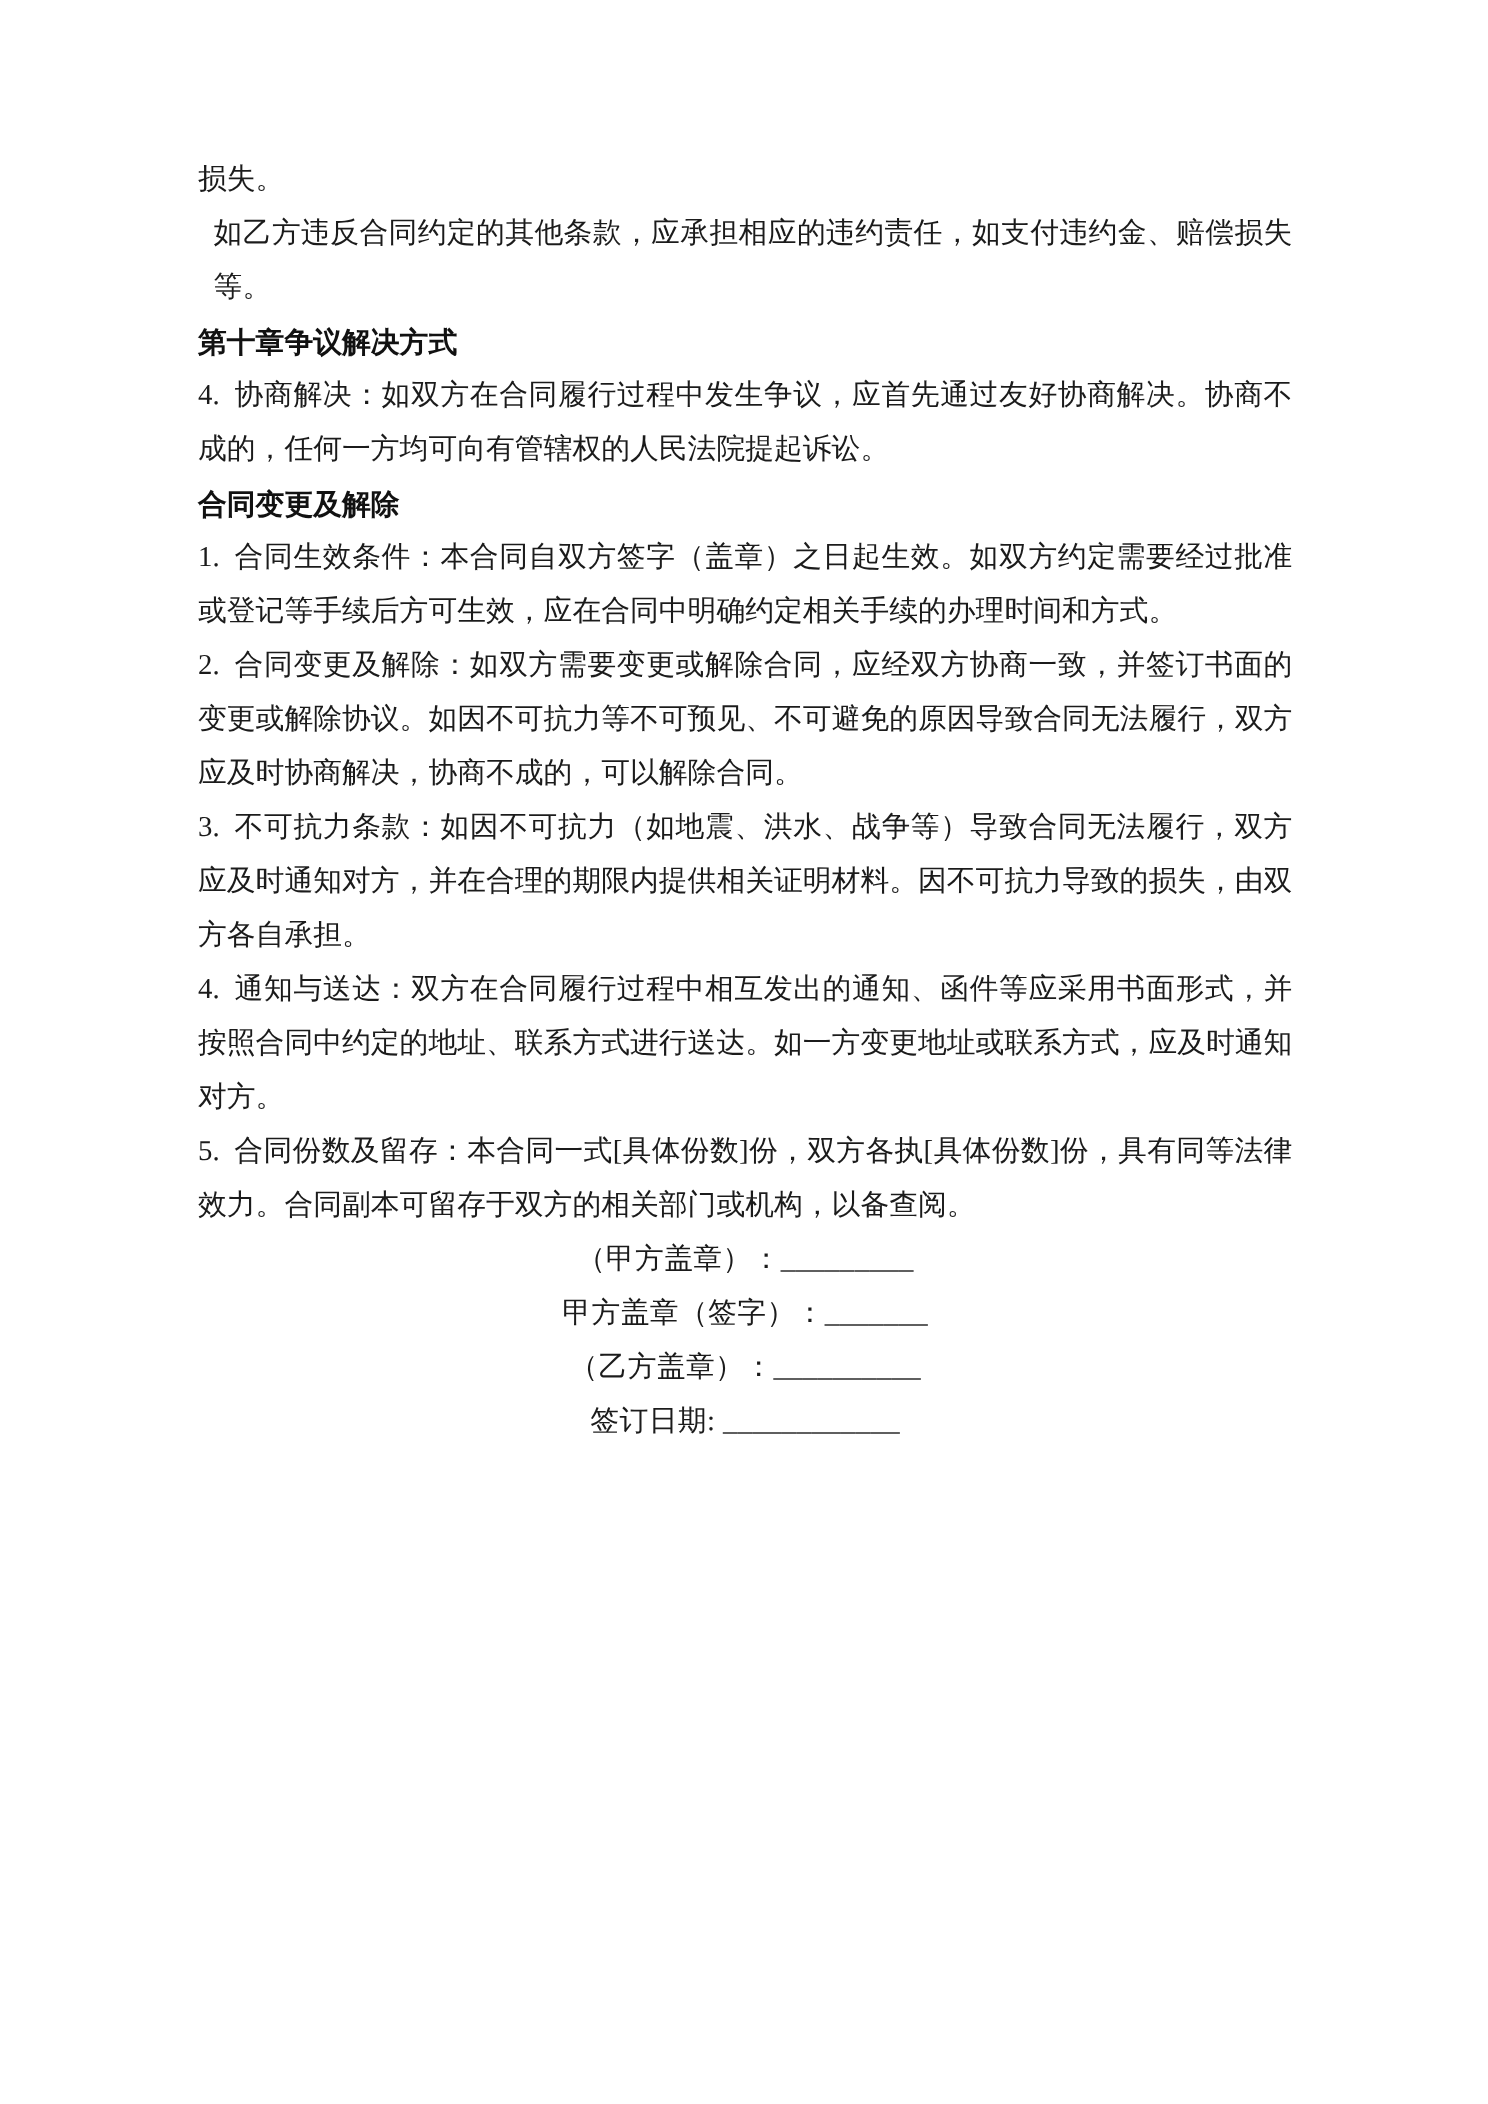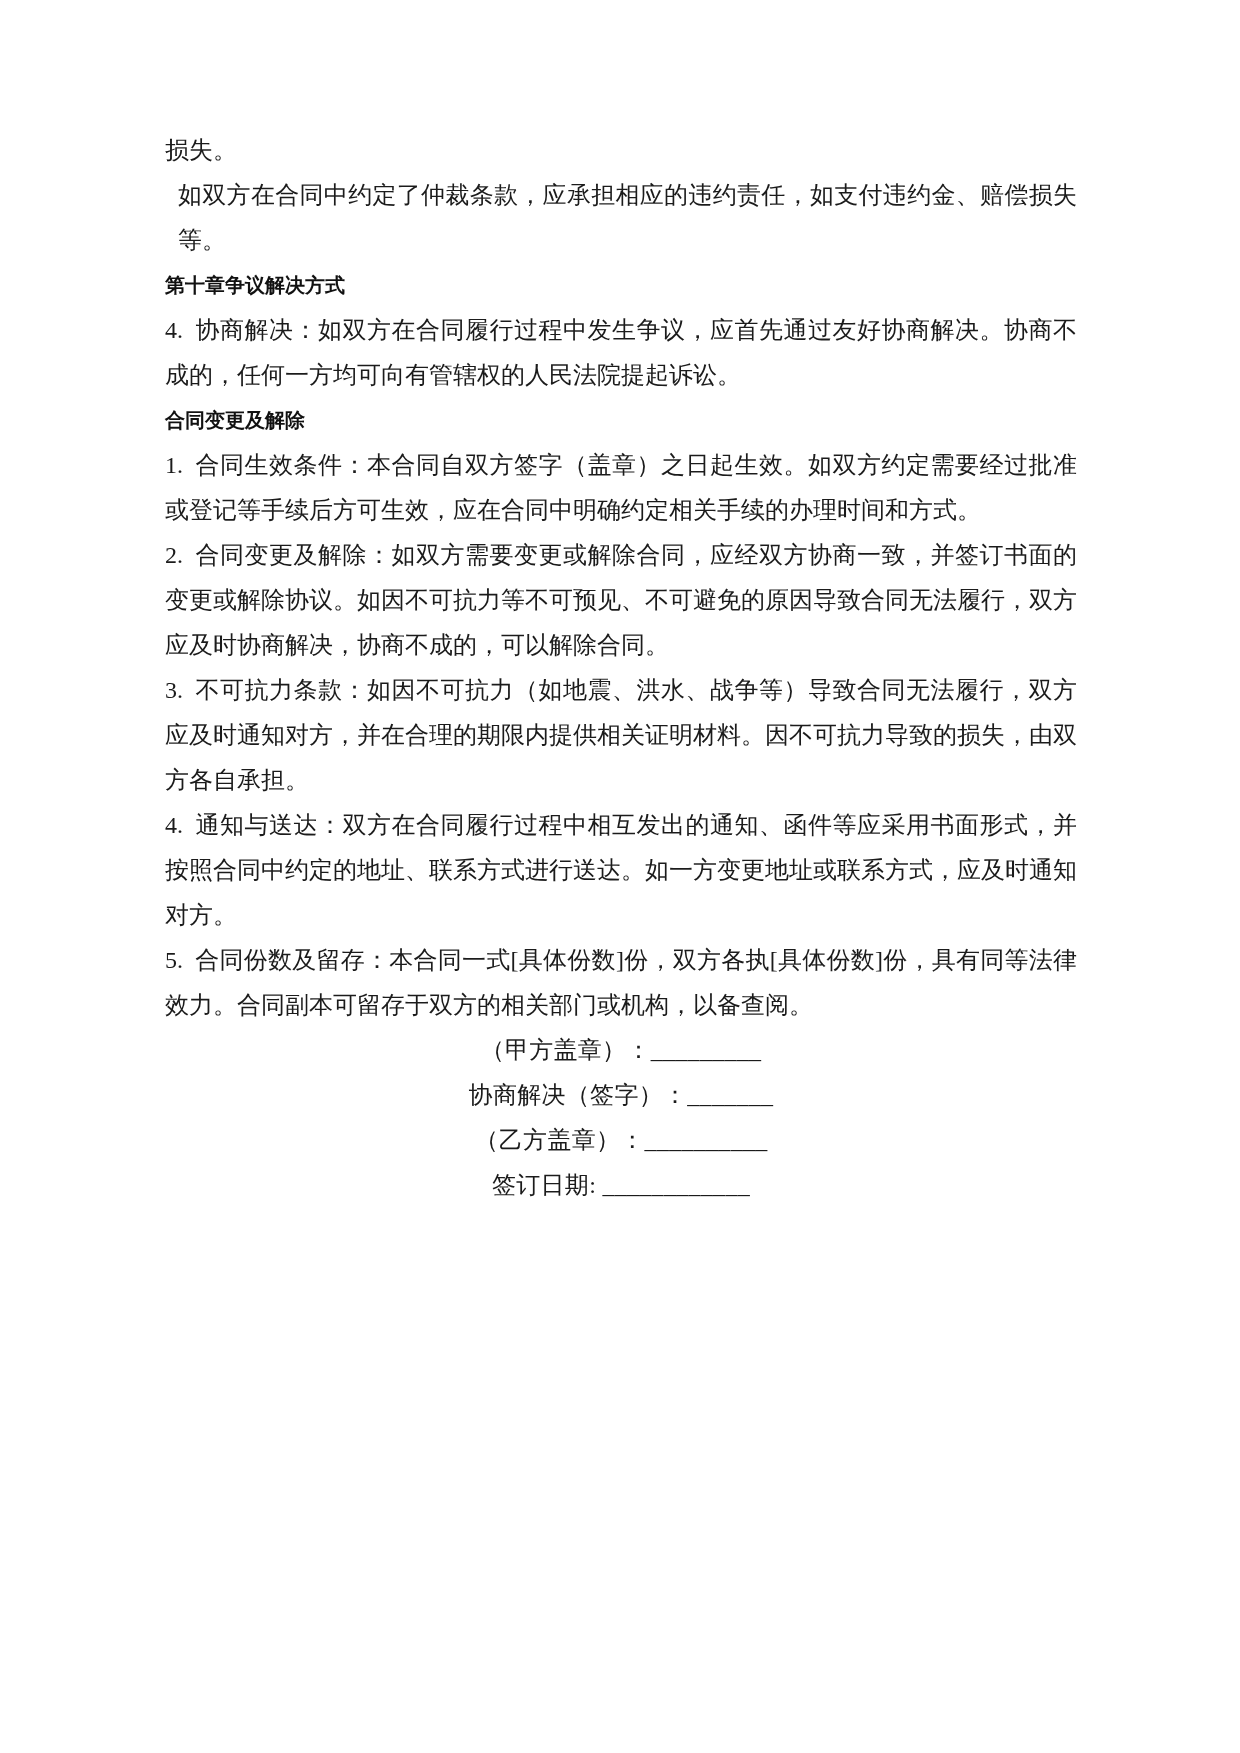--- a/index.html
+++ b/index.html
@@ -11,40 +11,40 @@
     background:#ffffff;
     color:#1b1b1b;
     font-family:"Liberation Serif","DejaVu Serif",serif;
     font-size:24px;
     line-height:45px;
   }
   .para{margin:0;text-align:justify;}
   .para.indent{padding-left:13px;}
   .heading{
     margin:0;
-    font-size:20px;line-height:45px;
+    font-size:24px;line-height:45px;
     font-weight:bold;
     color:#111111;
     font-family:"Liberation Sans","DejaVu Sans",sans-serif;
   }
   .signature{text-align:center;letter-spacing:0.3px;}
 </style>
 </head>
 <body>
 
 <main class="page">
   <div id="doc-body">
       <p class="para">损失。</p>
-      <p class="para indent">如双方在合同中约定了仲裁条款，应承担相应的违约责任，如支付违约金、赔偿损失等。</p>
+      <p class="para indent">如乙方违反合同约定的其他条款，应承担相应的违约责任，如支付违约金、赔偿损失等。</p>
       <h2 class="heading">第十章争议解决方式</h2>
       <p class="para">4. 协商解决：如双方在合同履行过程中发生争议，应首先通过友好协商解决。协商不成的，任何一方均可向有管辖权的人民法院提起诉讼。</p>
       <h2 class="heading">合同变更及解除</h2>
       <p class="para">1. 合同生效条件：本合同自双方签字（盖章）之日起生效。如双方约定需要经过批准或登记等手续后方可生效，应在合同中明确约定相关手续的办理时间和方式。</p>
       <p class="para">2. 合同变更及解除：如双方需要变更或解除合同，应经双方协商一致，并签订书面的变更或解除协议。如因不可抗力等不可预见、不可避免的原因导致合同无法履行，双方应及时协商解决，协商不成的，可以解除合同。</p>
       <p class="para">3. 不可抗力条款：如因不可抗力（如地震、洪水、战争等）导致合同无法履行，双方应及时通知对方，并在合理的期限内提供相关证明材料。因不可抗力导致的损失，由双方各自承担。</p>
       <p class="para">4. 通知与送达：双方在合同履行过程中相互发出的通知、函件等应采用书面形式，并按照合同中约定的地址、联系方式进行送达。如一方变更地址或联系方式，应及时通知对方。</p>
       <p class="para">5. 合同份数及留存：本合同一式[具体份数]份，双方各执[具体份数]份，具有同等法律效力。合同副本可留存于双方的相关部门或机构，以备查阅。</p>
       <p class="para signature">（甲方盖章）：_________</p>
-      <p class="para signature">协商解决（签字）：_______</p>
+      <p class="para signature">甲方盖章（签字）：_______</p>
       <p class="para signature">（乙方盖章）：__________</p>
       <p class="para signature">签订日期: ____________</p>
     </div>
 </main>
 
 </body></html>

